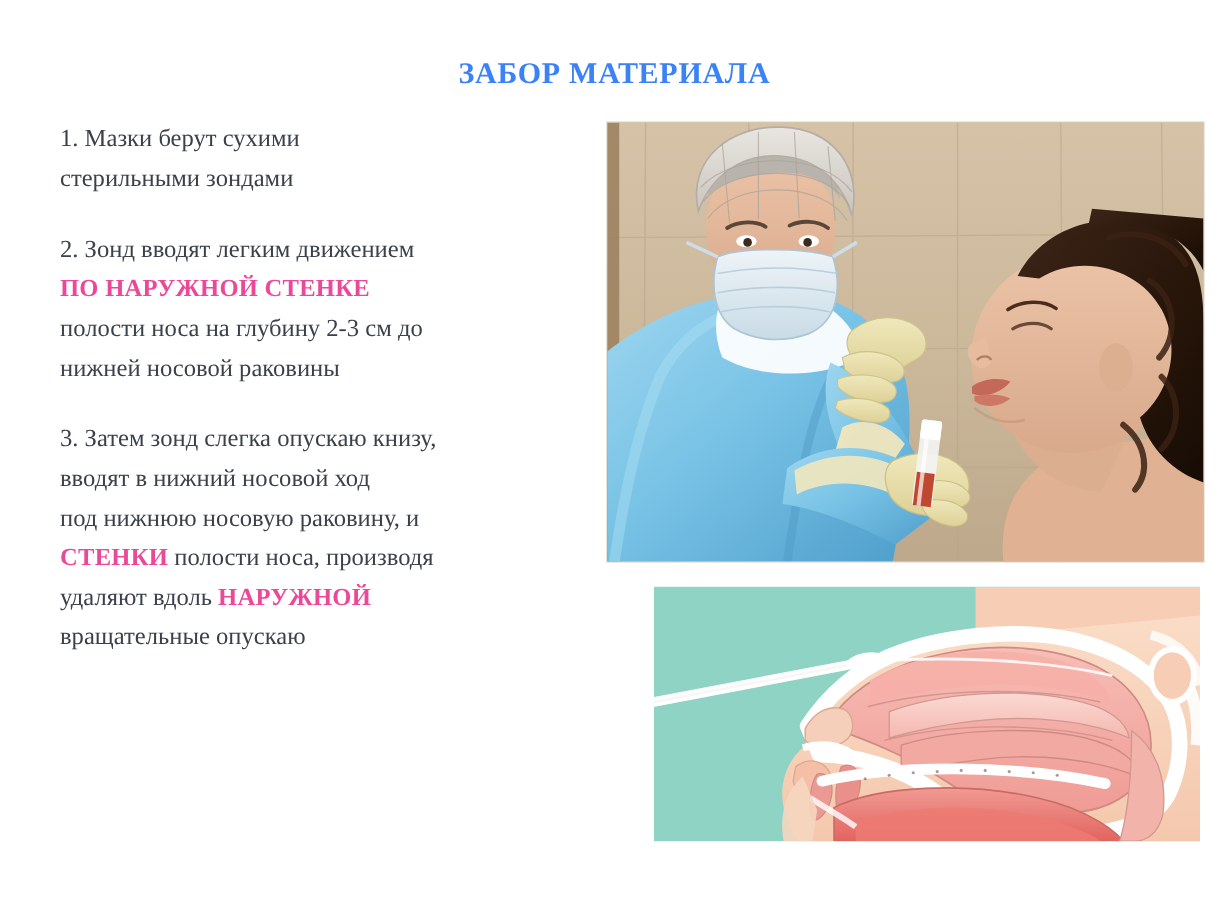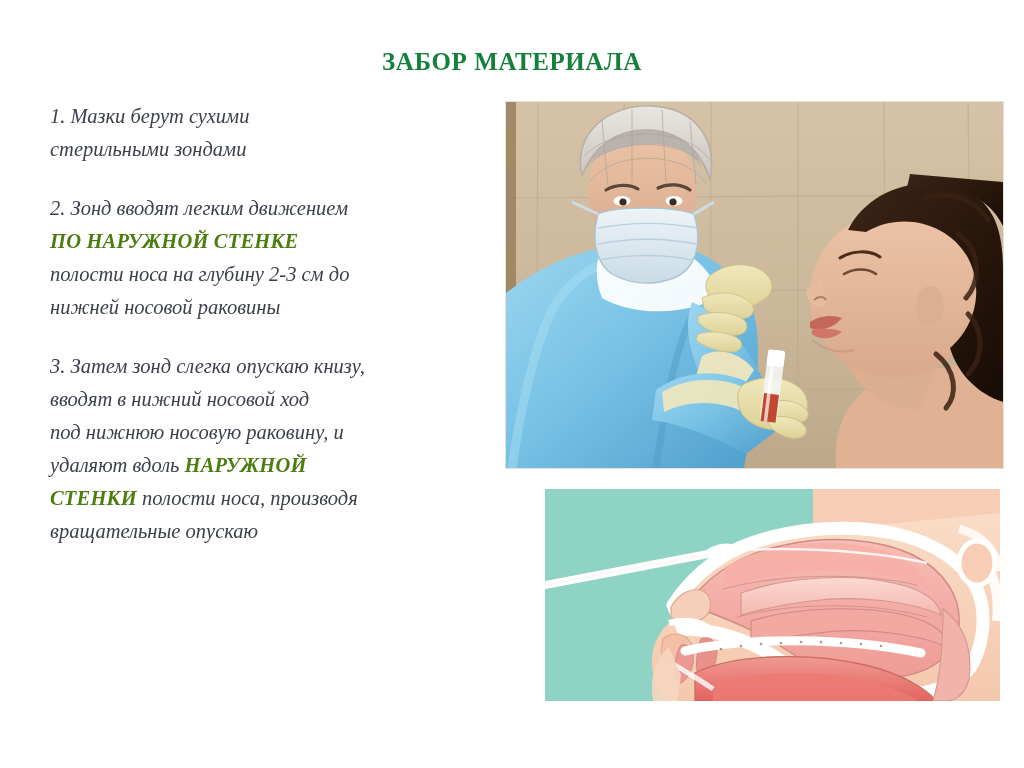--- a/index.html
+++ b/index.html
@@ -26,40 +26,39 @@
   .slide-title {
     position: absolute;
     left: 0;
     top: 48px;
     width: 1024px;
     text-align: center;
     font-family: "Liberation Serif", "DejaVu Serif", serif;
     font-weight: bold;
     font-size: 25px;
     letter-spacing: 0.6px;
-    color: #15803d;
+    color: #3b82f6;
   }
 
   
   .text-column {
     position: absolute;
     left: 50px;
     top: 100px;
     width: 440px;
     color: #3b404b;
     font-size: 20.5px;
     line-height: 33px;
-    font-style: italic;
   }
   .para { margin: 0 0 26px 0; }
   .para:last-child { margin-bottom: 4px; }
   .para .ln { display: block; white-space: pre; }
   .para b, .em {
     font-weight: bold;
-    color: #4d7c0f;
+    color: #ec4899;
     letter-spacing: 0.2px;
   }
 
   
   .photo {
     position: absolute;
     left: 506px;
     top: 102px;
     width: 497px;
     height: 366px;
@@ -99,22 +98,22 @@
       <span class="ln">2. Зонд вводят легким движением</span>
       <span class="ln em">ПО НАРУЖНОЙ СТЕНКЕ</span>
       <span class="ln">полости носа на глубину 2-3 см до</span>
       <span class="ln">нижней носовой раковины</span>
     </p>
 
     <p class="para">
       <span class="ln">3. Затем зонд слегка опускаю книзу,</span>
       <span class="ln">вводят в нижний носовой ход</span>
       <span class="ln">под нижнюю носовую раковину, и</span>
+      <span class="ln"><b>СТЕНКИ</b><span> полости носа, производя</span></span>
       <span class="ln"><span>удаляют вдоль </span><b>НАРУЖНОЙ</b></span>
-      <span class="ln"><b>СТЕНКИ</b><span> полости носа, производя</span></span>
       <span class="ln">вращательные опускаю</span>
     </p>
 
   </div>
 
   <div class="photo">
     <svg viewBox="0 0 497 366" preserveAspectRatio="none" aria-hidden="true">
       <defs>
         <linearGradient id="wallG" x1="0" y1="0" x2="0" y2="1">
           <stop offset="0%" stop-color="#d6c2a6"></stop>

